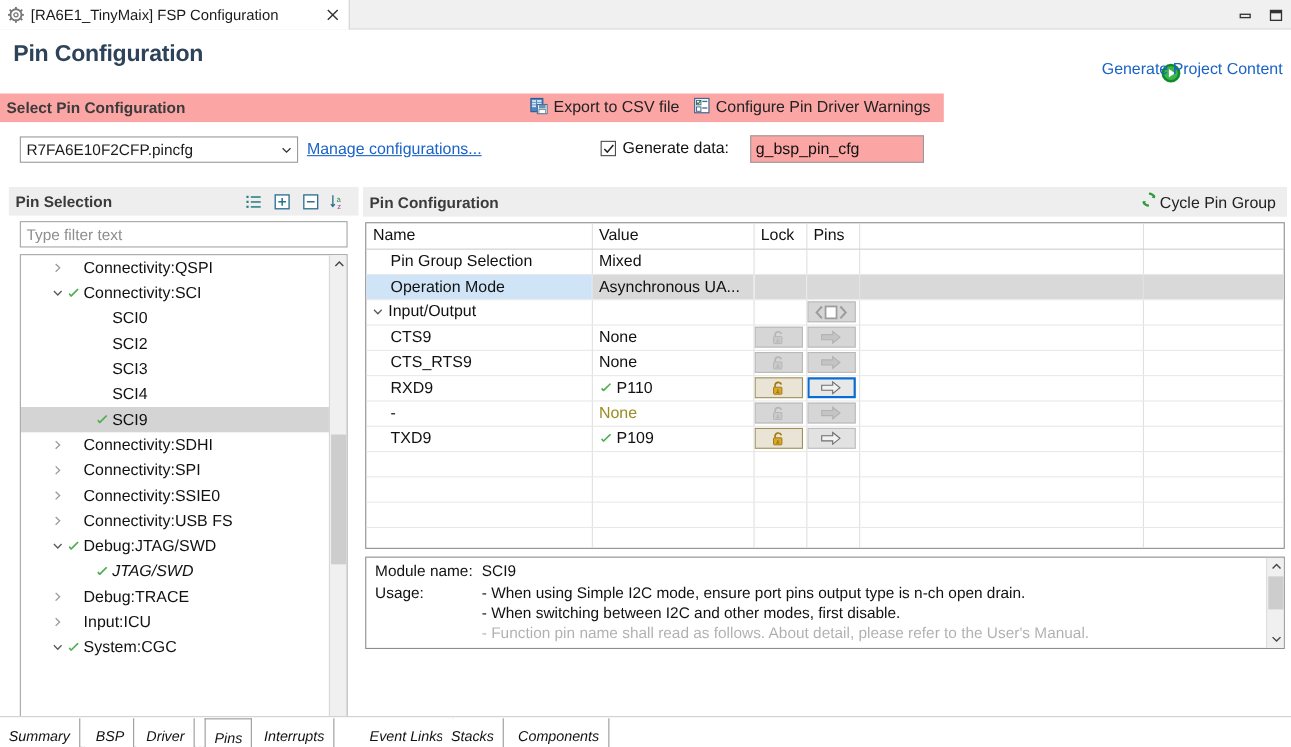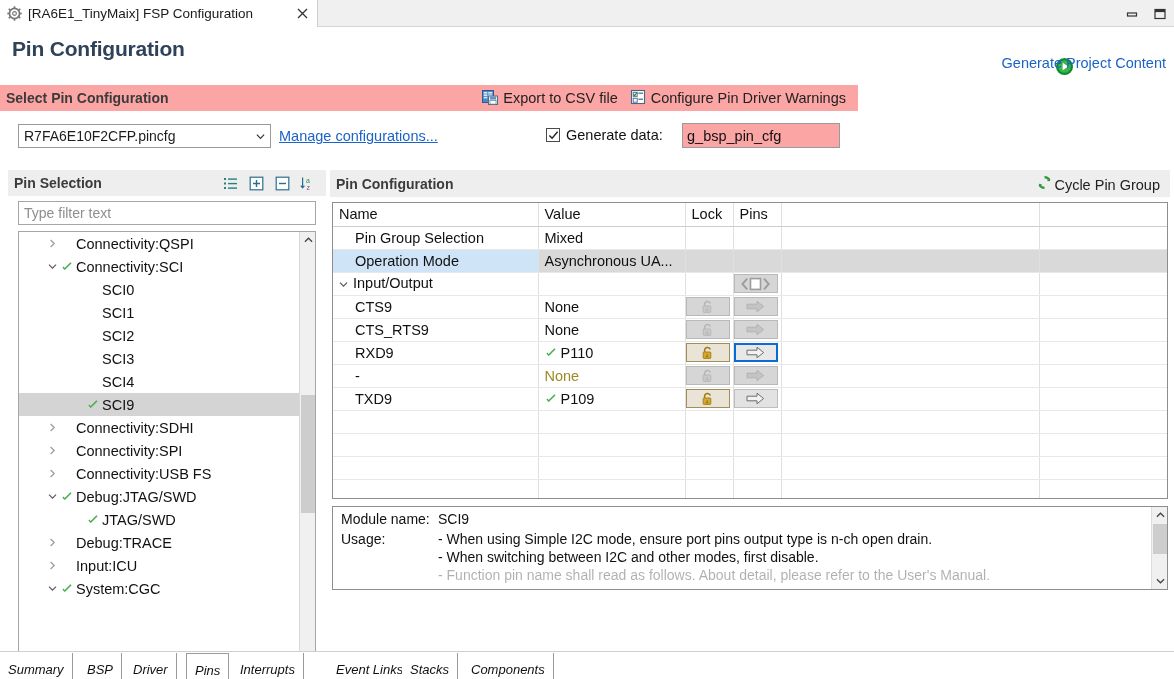--- a/index.html
+++ b/index.html
@@ -373,25 +373,20 @@
             <span class="tlabel">Connectivity:SCI</span>
           </div>
           <div class="trow" style="padding-left: 52px;">
             <span class="twist"></span>
             <span class="tchk"></span>
             <span class="tlabel">SCI0</span>
           </div>
           <div class="trow" style="padding-left: 52px;">
             <span class="twist"></span>
             <span class="tchk"></span>
-            <span class="tlabel">SCI1</span>
-          </div>
-          <div class="trow" style="padding-left: 52px;">
-            <span class="twist"></span>
-            <span class="tchk"></span>
             <span class="tlabel">SCI2</span>
           </div>
           <div class="trow" style="padding-left: 52px;">
             <span class="twist"></span>
             <span class="tchk"></span>
             <span class="tlabel">SCI3</span>
           </div>
           <div class="trow" style="padding-left: 52px;">
             <span class="twist"></span>
             <span class="tchk"></span>
@@ -424,36 +419,45 @@
             <span class="tchk"></span>
             <span class="tlabel">Connectivity:SPI</span>
           </div>
           <div class="trow" style="padding-left: 26px;">
             <span class="twist">
               <svg width="9" height="9" viewBox="0 0 9 9">
                 <path d="M2.6 1 L6.2 4.5 L2.6 8" stroke="#9a9a9a" stroke-width="1.2" fill="none"></path>
               </svg>
             </span>
             <span class="tchk"></span>
+            <span class="tlabel">Connectivity:SSIE0</span>
+          </div>
+          <div class="trow" style="padding-left: 26px;">
+            <span class="twist">
+              <svg width="9" height="9" viewBox="0 0 9 9">
+                <path d="M2.6 1 L6.2 4.5 L2.6 8" stroke="#9a9a9a" stroke-width="1.2" fill="none"></path>
+              </svg>
+            </span>
+            <span class="tchk"></span>
             <span class="tlabel">Connectivity:USB FS</span>
           </div>
           <div class="trow" style="padding-left: 26px;">
             <span class="twist">
               <svg width="9" height="9" viewBox="0 0 9 9">
                 <path d="M1 2.6 L4.5 6.2 L8 2.6" stroke="#5a5a5a" stroke-width="1.2" fill="none"></path>
               </svg>
             </span>
             <span class="tchk">
               <svg width="12" height="12" viewBox="0 0 12 12">
                 <path d="M1.4 6.6 L3.2 8.7 L4.1 8.7 L10.6 2.2 L9.4 1.3 L3.7 6.9 L2.4 5.4 Z" fill="#4caf50"></path>
               </svg>
             </span>
             <span class="tlabel">Debug:JTAG/SWD</span>
           </div>
-          <div class="trow" style="padding-left: 52px;">
+          <div class="trow" style="padding-left: 52px; font-style: italic;">
             <span class="twist"></span>
             <span class="tchk">
               <svg width="12" height="12" viewBox="0 0 12 12">
                 <path d="M1.4 6.6 L3.2 8.7 L4.1 8.7 L10.6 2.2 L9.4 1.3 L3.7 6.9 L2.4 5.4 Z" fill="#4caf50"></path>
               </svg>
             </span>
             <span class="tlabel">JTAG/SWD</span>
           </div>
           <div class="trow" style="padding-left: 26px;">
             <span class="twist">

